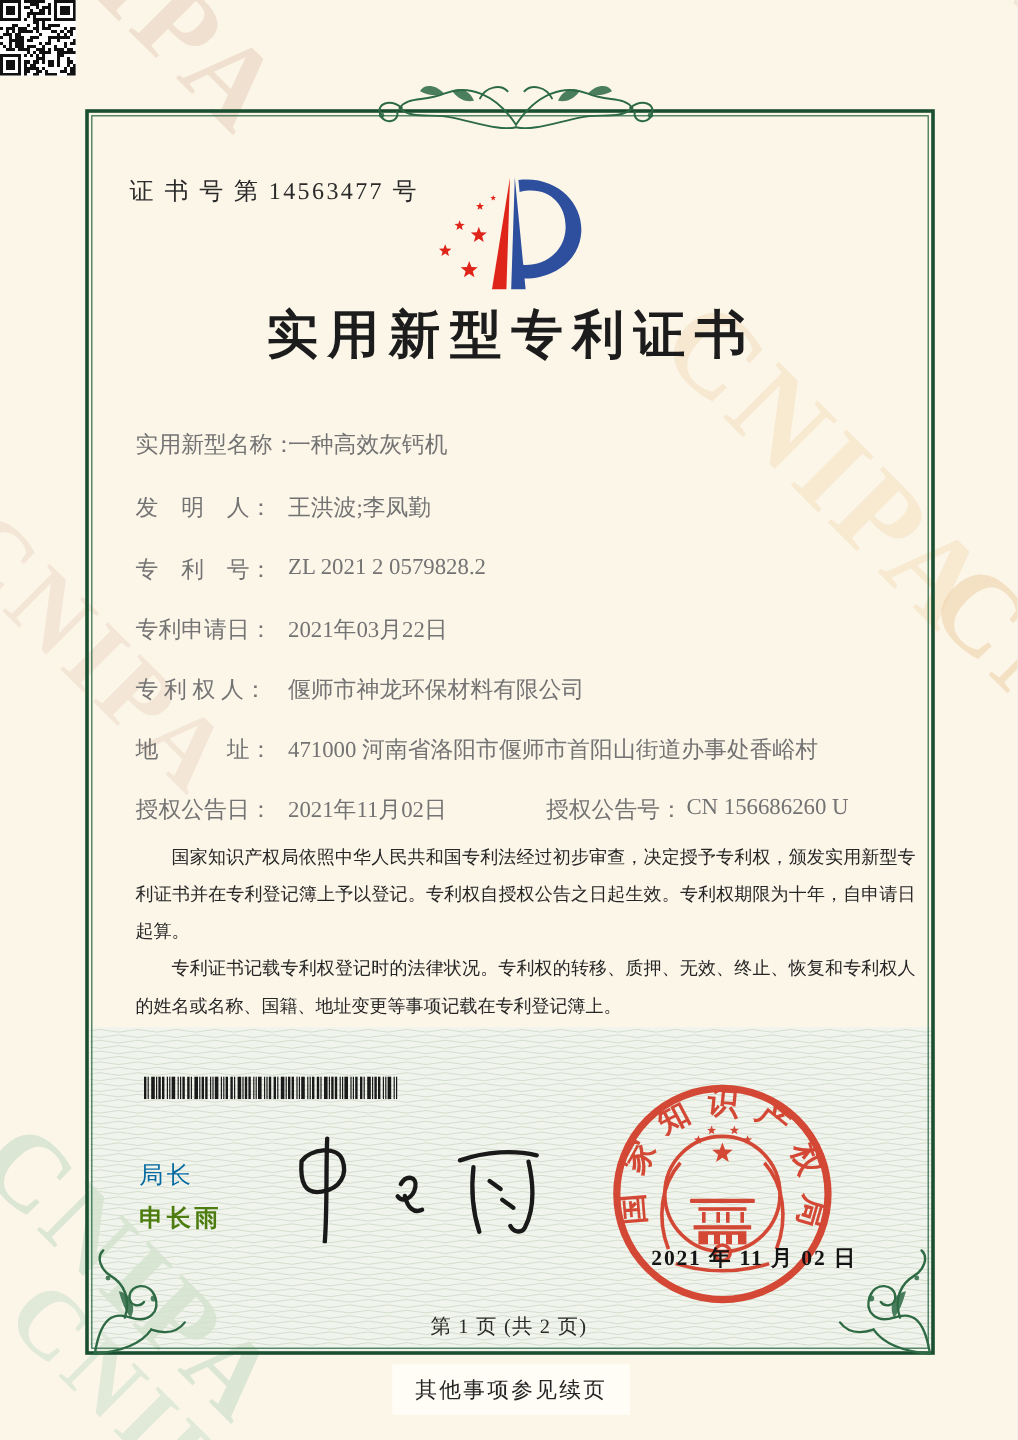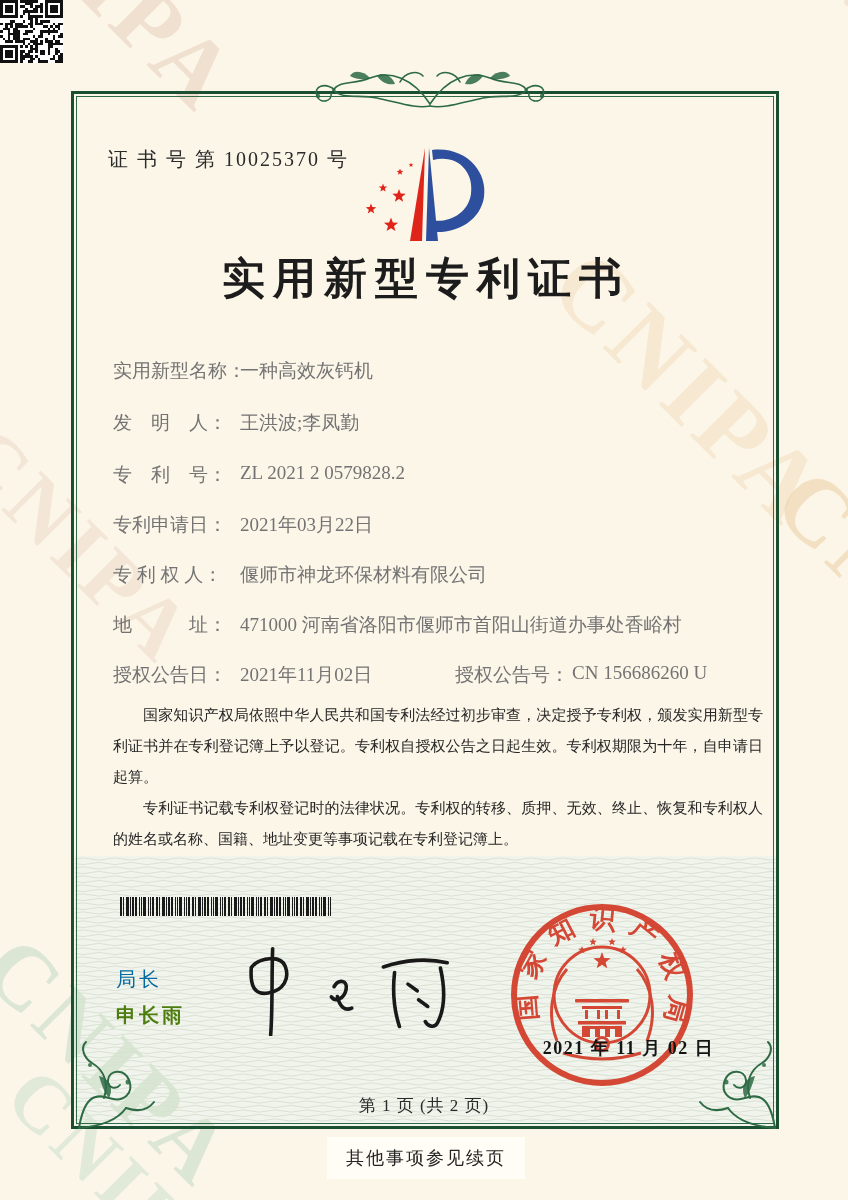--- a/index.html
+++ b/index.html
@@ -110,21 +110,21 @@
         <path d="M38 70 C26 74 16 72 10 64"></path>
       </g>
       <g fill="#2e6b45" opacity="0.85">
         <path d="M55 60 C50 50 55 40 65 38 C62 48 60 54 55 60 Z"></path>
         <circle cx="36" cy="44" r="2.5"></circle>
           <circle cx="74" cy="27" r="2"></circle>
       </g>
     </g>
   </svg>
 
-  <div class="content" id="cert-no">证 书 号 第 10025370 号</div>
+  <div class="content" id="cert-no">证 书 号 第 14563477 号</div>
 
   <svg class="content" id="logo" width="152" height="116" viewBox="0 0 152 116">
     <g id="logo-stars">
         <polygon points="43.0,81.5 44.9,86.5 50.1,86.7 46.0,90.0 47.4,95.1 43.0,92.2 38.6,95.1 40.0,90.0 35.9,86.7 41.1,86.5" fill="#df241a"></polygon>
         <polygon points="23.0,67.5 24.4,71.1 28.2,71.3 25.2,73.7 26.2,77.4 23.0,75.3 19.8,77.4 20.8,73.7 17.8,71.3 21.6,71.1" fill="#df241a"></polygon>
         <polygon points="51.0,53.0 52.7,57.6 57.7,57.8 53.8,60.9 55.1,65.7 51.0,62.9 46.9,65.7 48.2,60.9 44.3,57.8 49.3,57.6" fill="#df241a"></polygon>
         <polygon points="35.0,47.5 36.1,50.5 39.3,50.6 36.8,52.6 37.6,55.6 35.0,53.9 32.4,55.6 33.2,52.6 30.7,50.6 33.9,50.5" fill="#df241a"></polygon>
         <polygon points="52.0,32.5 52.9,34.8 55.3,34.9 53.4,36.5 54.1,38.8 52.0,37.5 49.9,38.8 50.6,36.5 48.7,34.9 51.1,34.8" fill="#df241a"></polygon>
         <polygon points="63.0,26.5 63.6,28.2 65.4,28.2 64.0,29.3 64.5,31.0 63.0,30.1 61.5,31.0 62.0,29.3 60.6,28.2 62.4,28.2" fill="#df241a"></polygon>
       </g>

